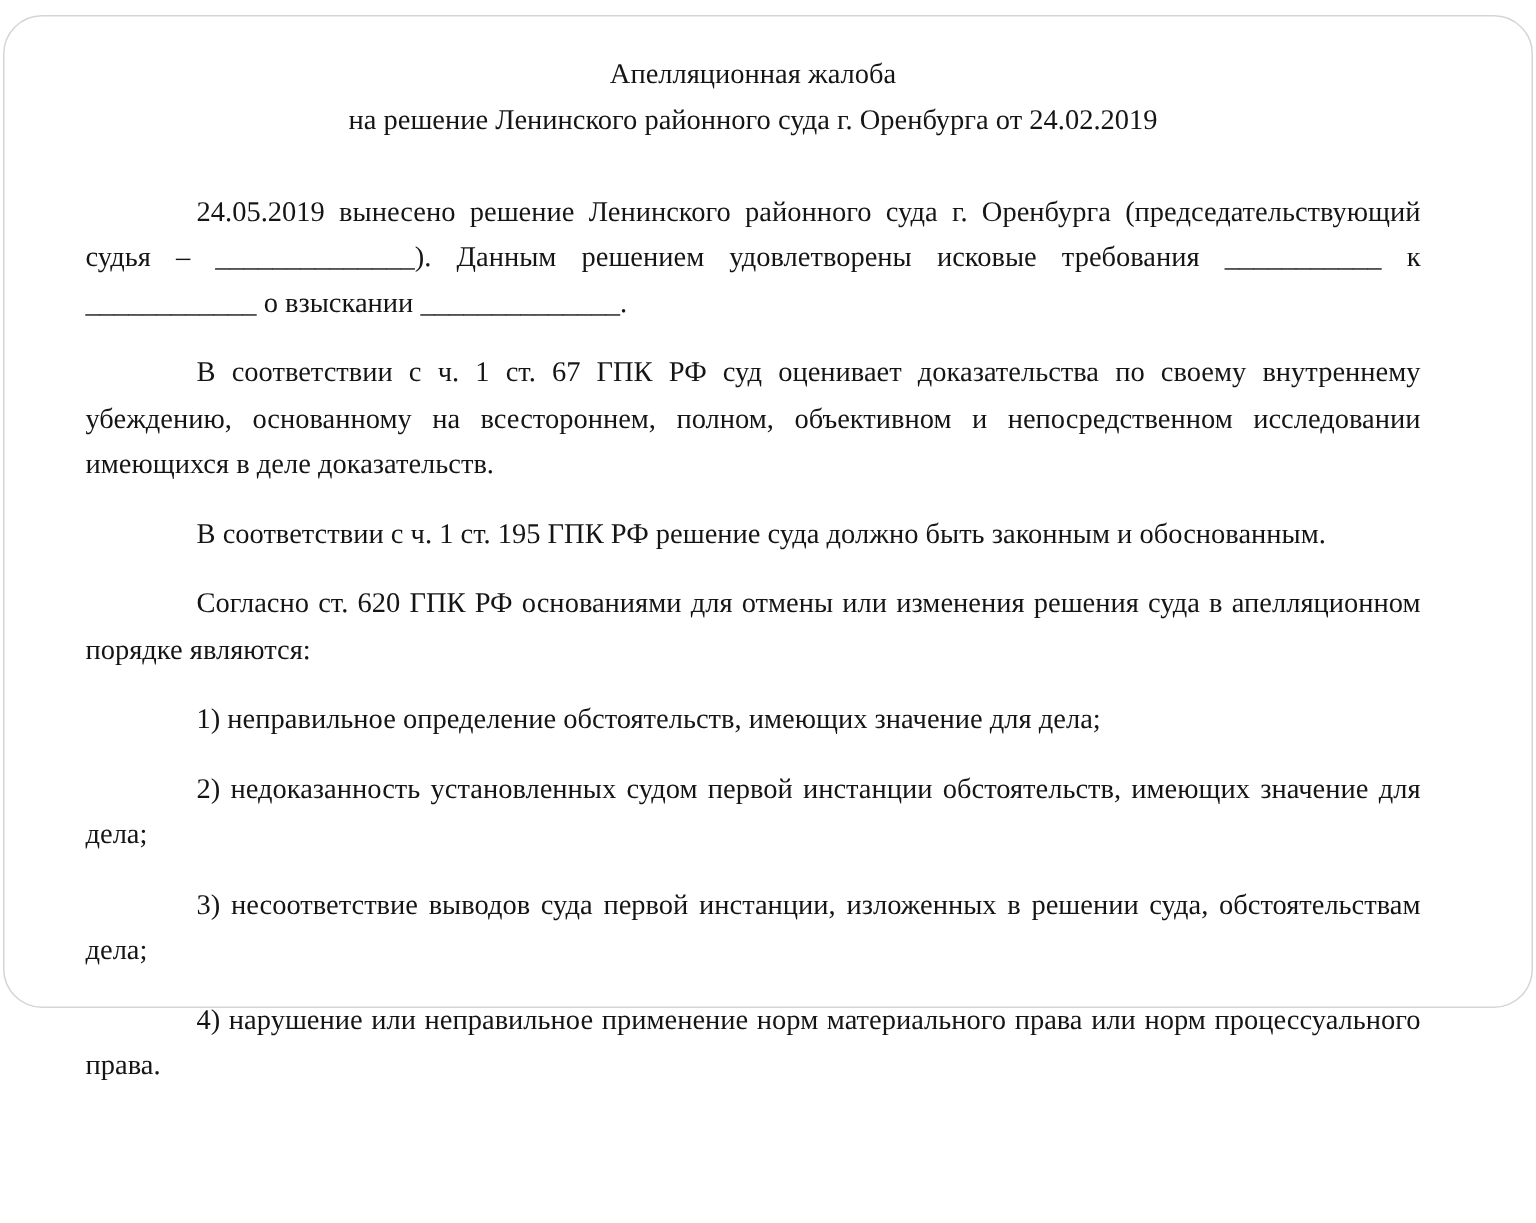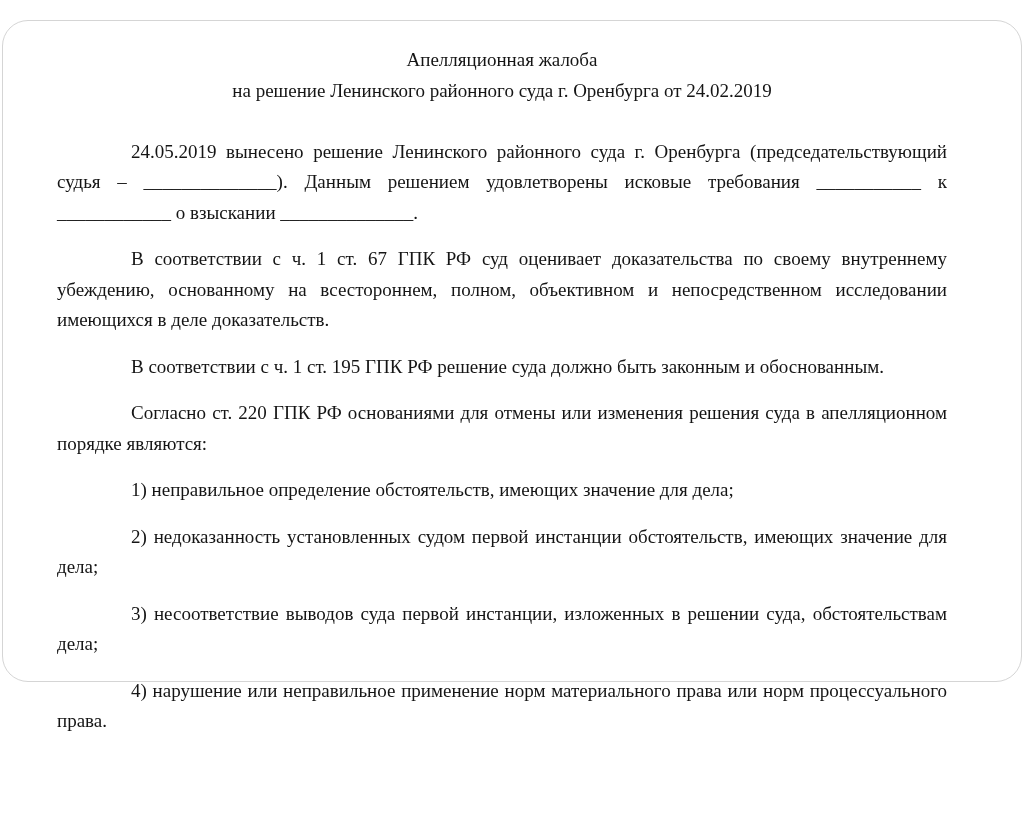--- a/index.html
+++ b/index.html
@@ -6,21 +6,21 @@
     margin: 0;
     padding: 0;
     background: #ffffff;
     width: 1024px;
     height: 815px;
     overflow: hidden;
   }
   .sheet {
     position: absolute;
     left: 2px;
-    top: 20px;
+    top: 10px;
     width: 1020px;
     height: 662px;
     box-sizing: border-box;
     background: #ffffff;
     border: 1px solid #d5d5d5;
     border-radius: 26px;
     padding: 24px 58px 0 38px;
     font-family: "Liberation Serif", "DejaVu Serif", serif;
     color: #151515;
     font-size: 19px;
@@ -47,18 +47,18 @@
 
 <div class="sheet">
   <div class="title-block">
     <p class="title-line">Апелляционная жалоба</p>
     <p class="title-line">на решение Ленинского районного суда г. Оренбурга от 24.02.2019</p>
   </div>
 
   <p class="para">24.05.2019 вынесено решение Ленинского районного суда г. Оренбурга (председательствующий судья – ______________). Данным решением удовлетворены исковые требования ___________ к ____________ о взыскании ______________.</p>
   <p class="para">В соответствии с ч. 1 ст. 67 ГПК РФ суд оценивает доказательства по своему внутреннему убеждению, основанному на всестороннем, полном, объективном и непосредственном исследовании имеющихся в деле доказательств.</p>
   <p class="para">В соответствии с ч. 1 ст. 195 ГПК РФ решение суда должно быть законным и обоснованным.</p>
-  <p class="para">Согласно ст. 220 ГПК РФ основаниями для отмены или изменения решения суда в апелляционном порядке являются:</p>
+  <p class="para">Согласно ст. 620 ГПК РФ основаниями для отмены или изменения решения суда в апелляционном порядке являются:</p>
   <p class="para">1) неправильное определение обстоятельств, имеющих значение для дела;</p>
   <p class="para">2) недоказанность установленных судом первой инстанции обстоятельств, имеющих значение для дела;</p>
   <p class="para">3) несоответствие выводов суда первой инстанции, изложенных в решении суда, обстоятельствам дела;</p>
   <p class="para">4) нарушение или неправильное применение норм материального права или норм процессуального права.</p>
 </div>
 
 </body></html>

